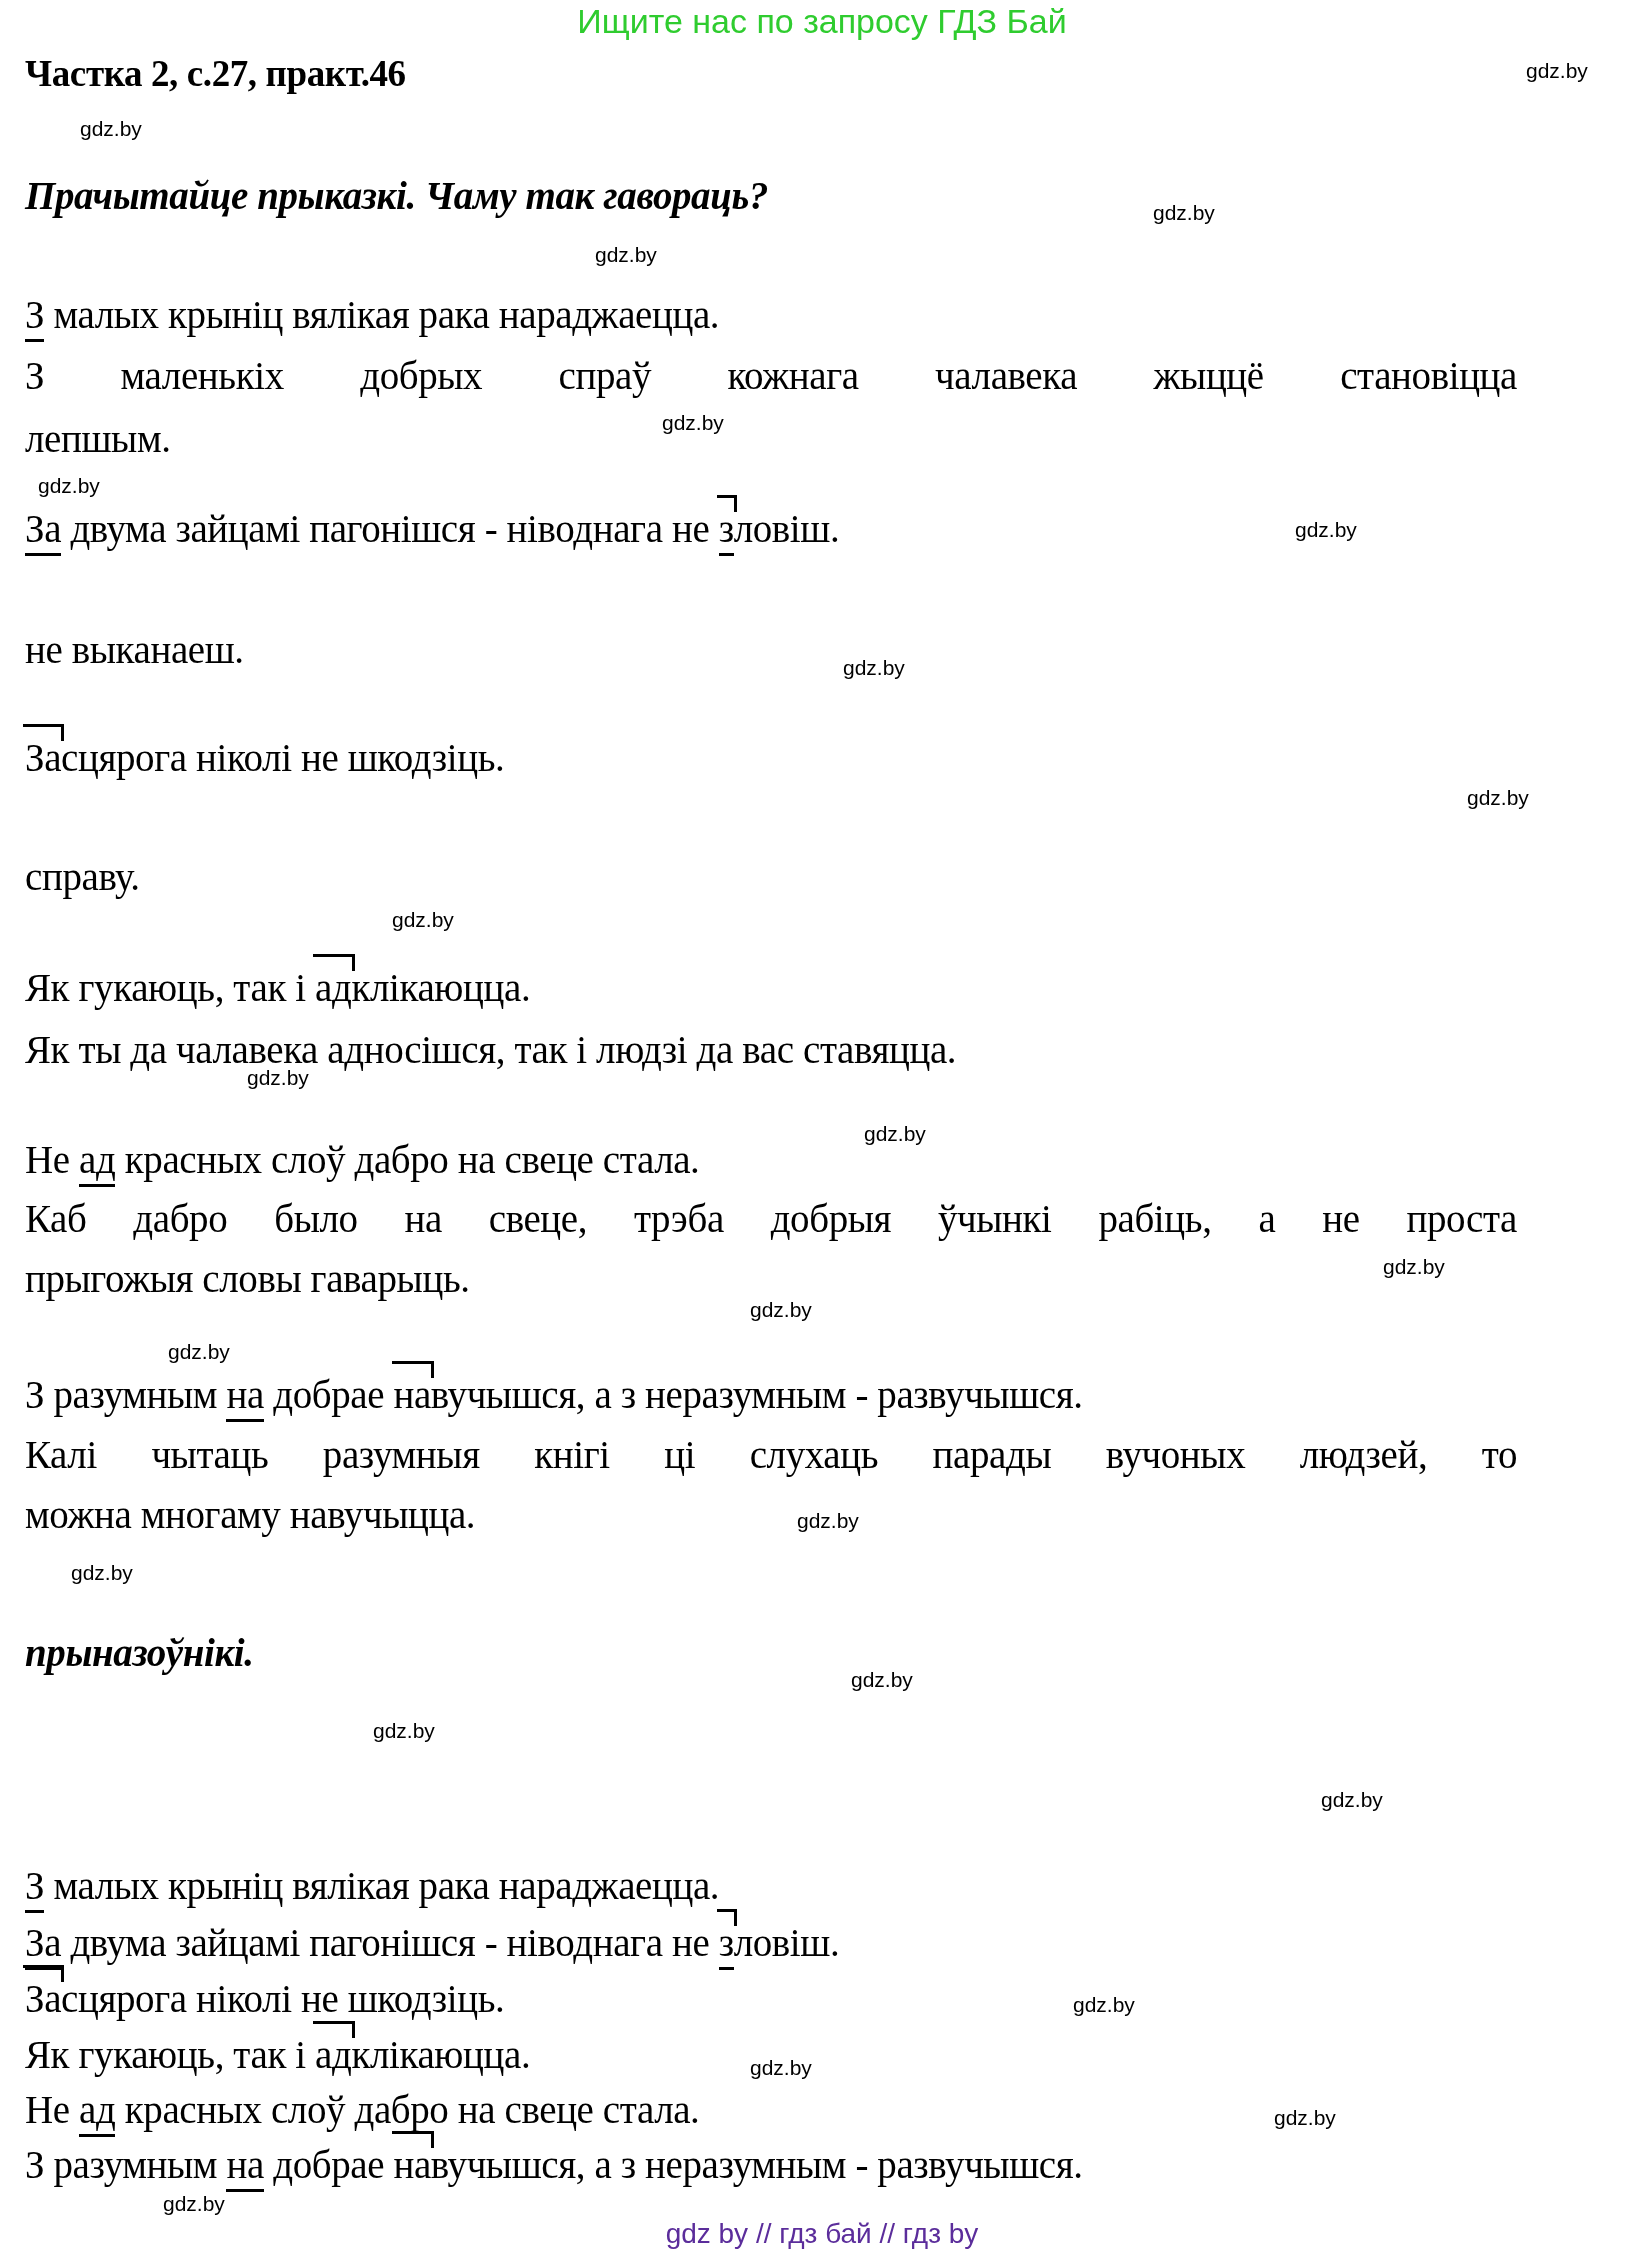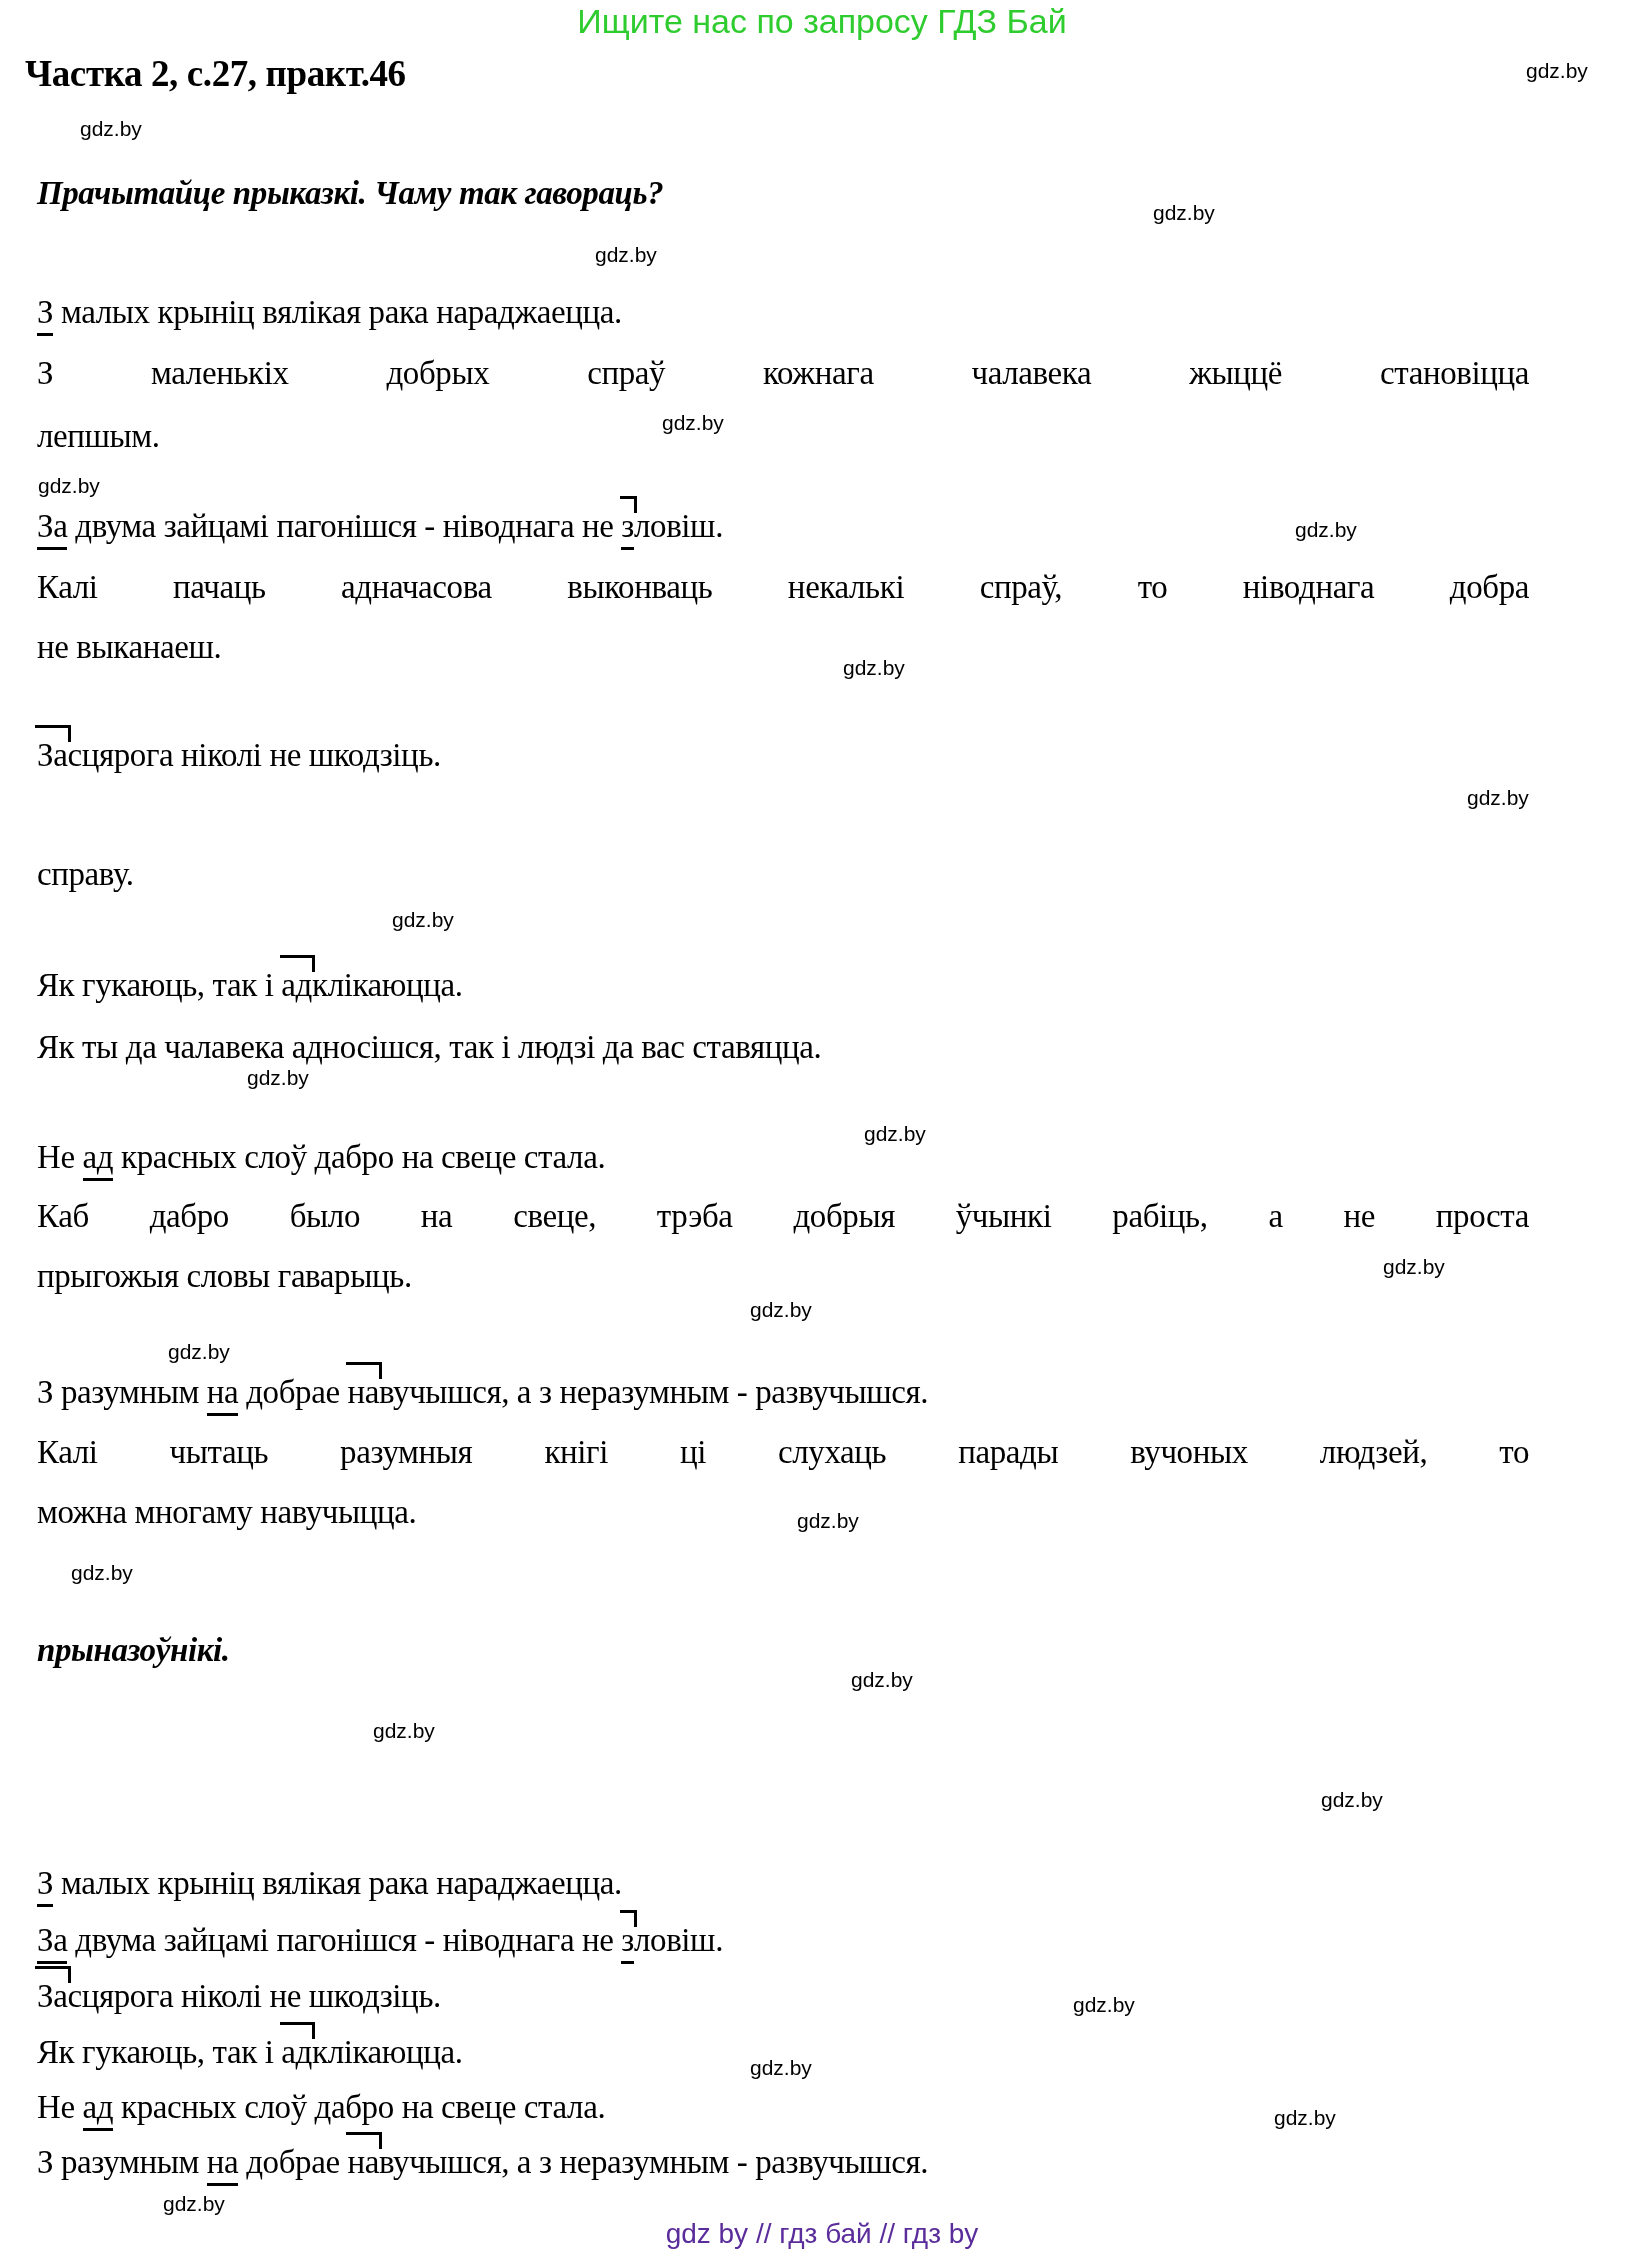--- a/index.html
+++ b/index.html
@@ -3,21 +3,21 @@
 <meta charset="utf-8">
 <style>
   html,body{margin:0;padding:0;background:#fff;}
   #page{position:relative;width:1644px;height:2261px;background:#ffffff;overflow:hidden;
         font-family:"Liberation Serif","DejaVu Serif",serif;color:#000;}
   .abs{position:absolute;white-space:nowrap;}
   .banner{position:absolute;top:1.7px;left:0;right:0;text-align:center;
           font-family:"Liberation Sans","DejaVu Sans",sans-serif;
           font-size:34px;color:#2fcc2f;}
   .t-title{font-size:37px;font-weight:bold;letter-spacing:-0.4px;}
-  .t-line{font-size:33px;letter-spacing:-0.4px;line-height:1.05;margin-left:12px;}
+  .t-line{font-size:39px;letter-spacing:-0.4px;line-height:1.05;}
   .t-hi{font-weight:bold;font-style:italic;}
   .t-hu{font-weight:bold;border-bottom:8.4px solid #000;padding-bottom:6.7px;}
   .t-just{width:1492px;white-space:normal;text-align:justify;text-align-last:justify;}
   .m-u{border-bottom:3.4px solid #000;padding-bottom:3.4px;}
   .m-p{position:relative;}
   .m-p::before{content:"";position:absolute;left:-1.7px;right:-3.4px;top:-11.7px;height:13.4px;
                border-top:3.4px solid #000;border-right:3.4px solid #000;}
   .watermark{position:absolute;font-family:"Liberation Sans","DejaVu Sans",sans-serif;
              font-size:21px;color:#000000;white-space:nowrap;}
   .footer{position:absolute;top:2218px;left:0;right:0;text-align:center;
@@ -29,21 +29,20 @@
 
 <div id="page">
   <div class="banner">Ищите нас по запросу ГДЗ Бай</div>
   <div class="abs t-title" style="top:52px;left:25px;">Частка 2, с.27, практ.46</div>
   <div class="footer">gdz by  //  гдз бай  //  гдз by</div>
 <div class="abs t-line t-hi" style="top: 176px; left: 25px;"><span>Прачытайце прыказкі. Чаму так гавораць?</span></div>
     <div class="abs t-line" style="top: 295px; left: 25px;"><span class="m-u">З</span><span> малых крыніц вялікая рака нараджаецца.</span></div>
     <div class="abs t-line t-just" style="top: 356px; left: 25px;"><span>З маленькіх добрых спраў кожнага чалавека жыццё становіцца</span></div>
     <div class="abs t-line" style="top: 419px; left: 25px;"><span>лепшым.</span></div>
     <div class="abs t-line" style="top: 509px; left: 25px;"><span class="m-u">За</span><span> двума зайцамі пагонішся - ніводнага не </span><span class="m-u m-p">з</span><span>ловіш.</span></div>
-    <div class="abs t-line t-just" style="top: 570px; left: 25px;"><span>Калі пачаць адначасова выконваць некалькі спраў, то ніводнага добра</span></div>
     <div class="abs t-line" style="top: 630px; left: 25px;"><span>не выканаеш.</span></div>
     <div class="abs t-line" style="top: 738px; left: 25px;"><span class="m-p">За</span><span>сцярога ніколі не шкодзіць.</span></div>
     <div class="abs t-line" style="top: 857px; left: 25px;"><span>справу.</span></div>
     <div class="abs t-line" style="top: 968px; left: 25px;"><span>Як гукаюць, так і </span><span class="m-p">ад</span><span>клікаюцца.</span></div>
     <div class="abs t-line" style="top: 1030px; left: 25px;"><span>Як ты да чалавека адносішся, так і людзі да вас ставяцца.</span></div>
     <div class="abs t-line" style="top: 1140px; left: 25px;"><span>Не </span><span class="m-u">ад</span><span> красных слоў дабро на свеце стала.</span></div>
     <div class="abs t-line t-just" style="top: 1199px; left: 25px;"><span>Каб дабро было на свеце, трэба добрыя ўчынкі рабіць, а не проста</span></div>
     <div class="abs t-line" style="top: 1259px; left: 25px;"><span>прыгожыя словы гаварыць.</span></div>
     <div class="abs t-line" style="top: 1375px; left: 25px;"><span>З разумным </span><span class="m-u">на</span><span> добрае </span><span class="m-p">на</span><span>вучышся, а з неразумным - развучышся.</span></div>
     <div class="abs t-line t-just" style="top: 1435px; left: 25px;"><span>Калі чытаць разумныя кнігі ці слухаць парады вучоных людзей, то</span></div>

